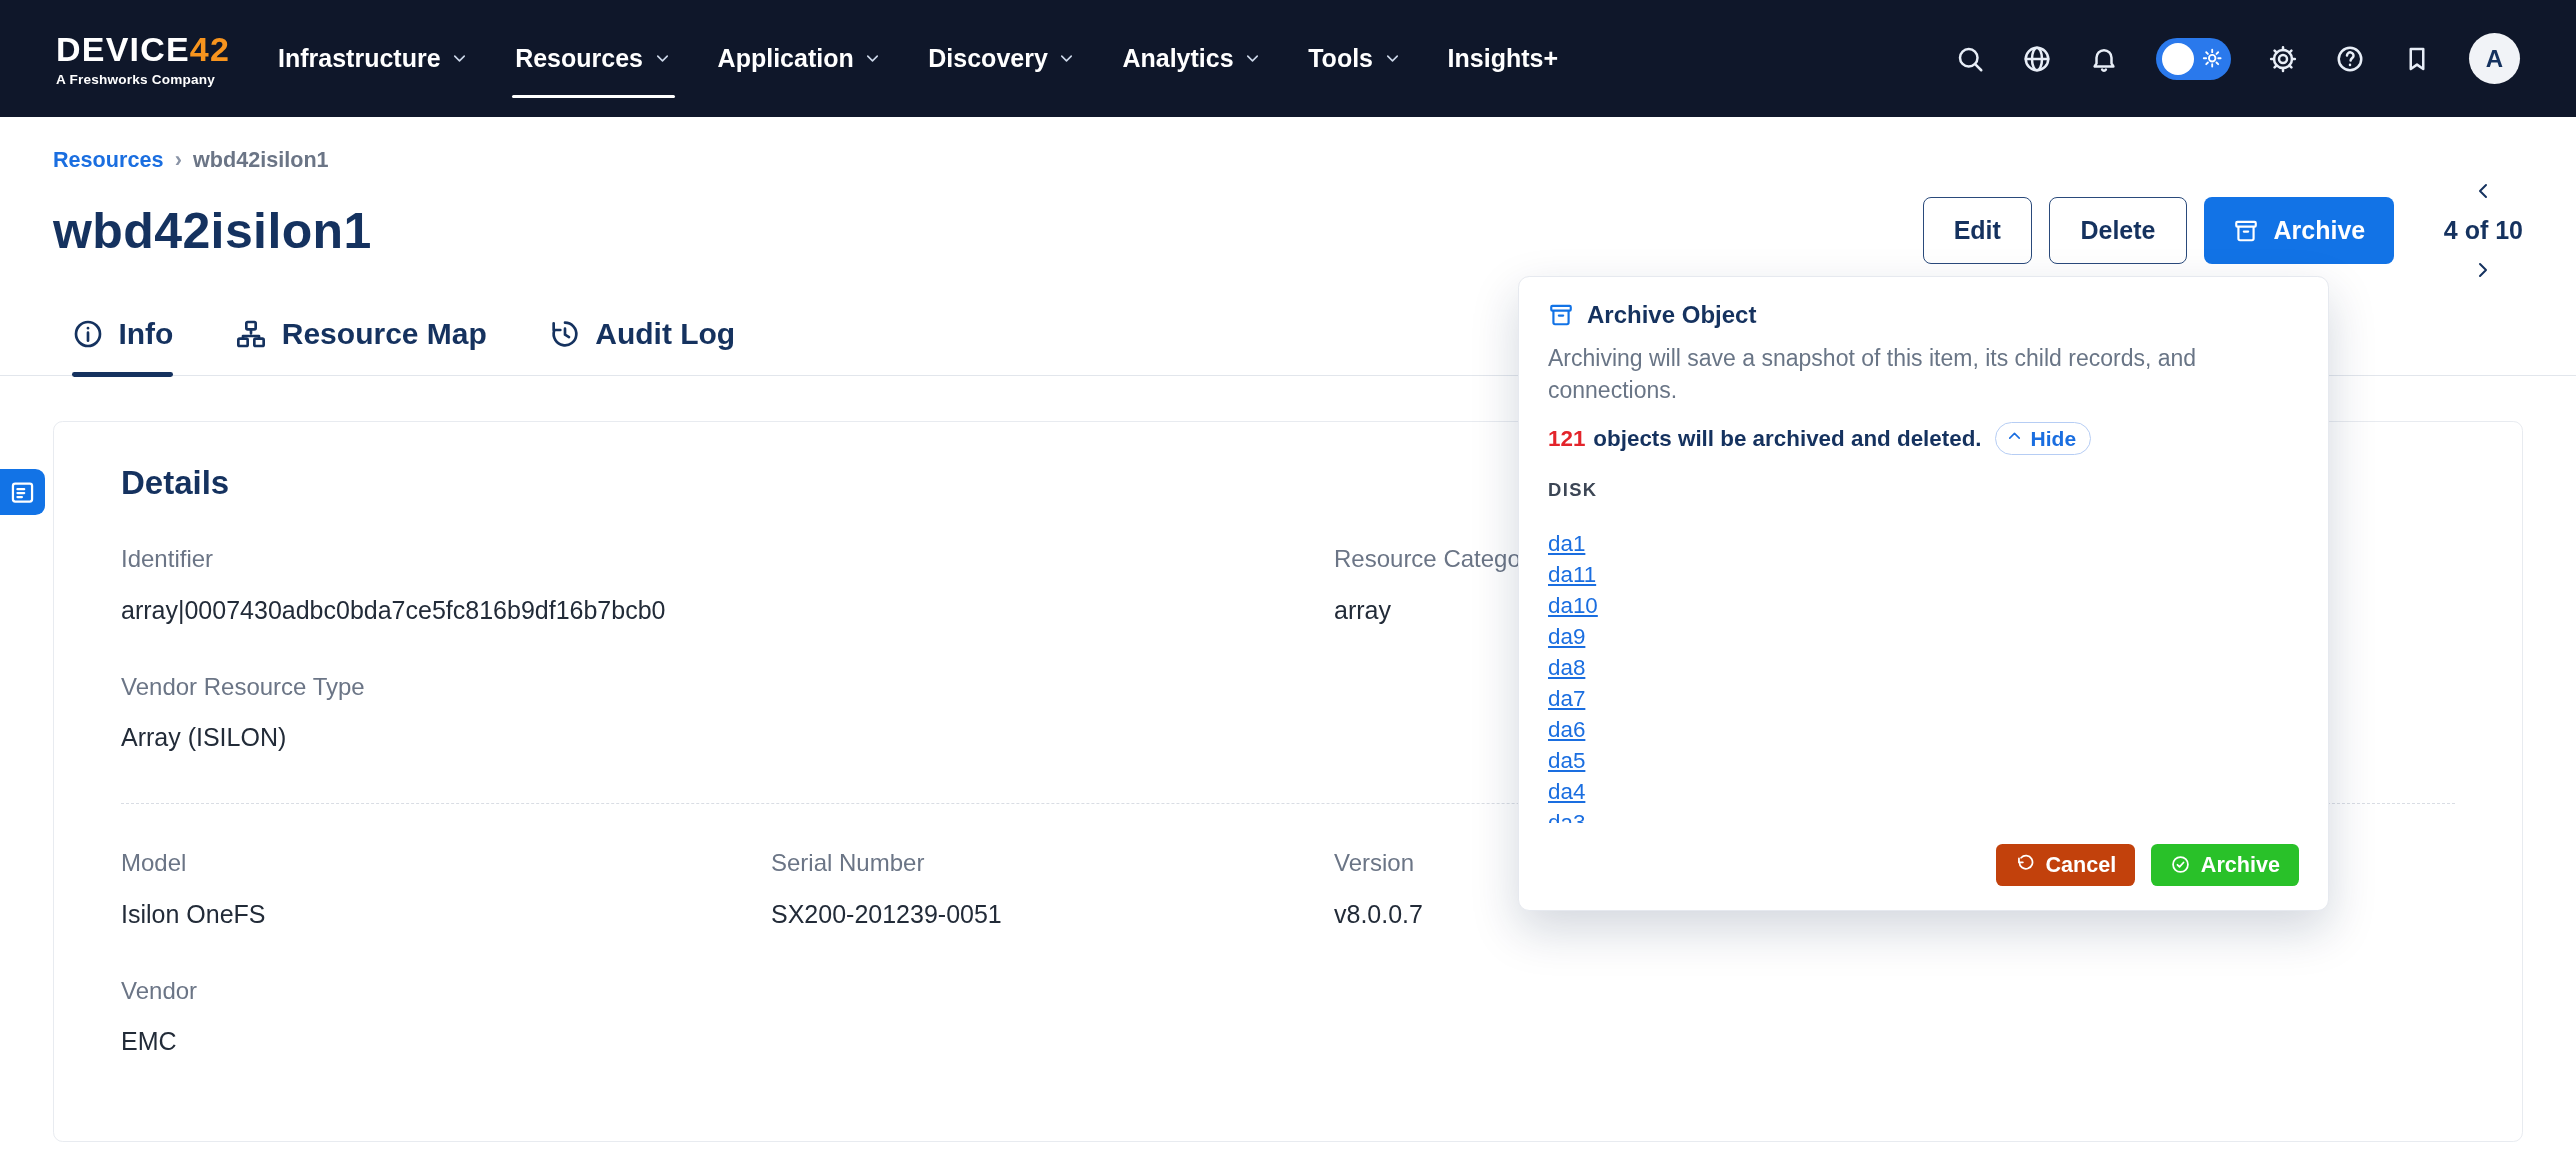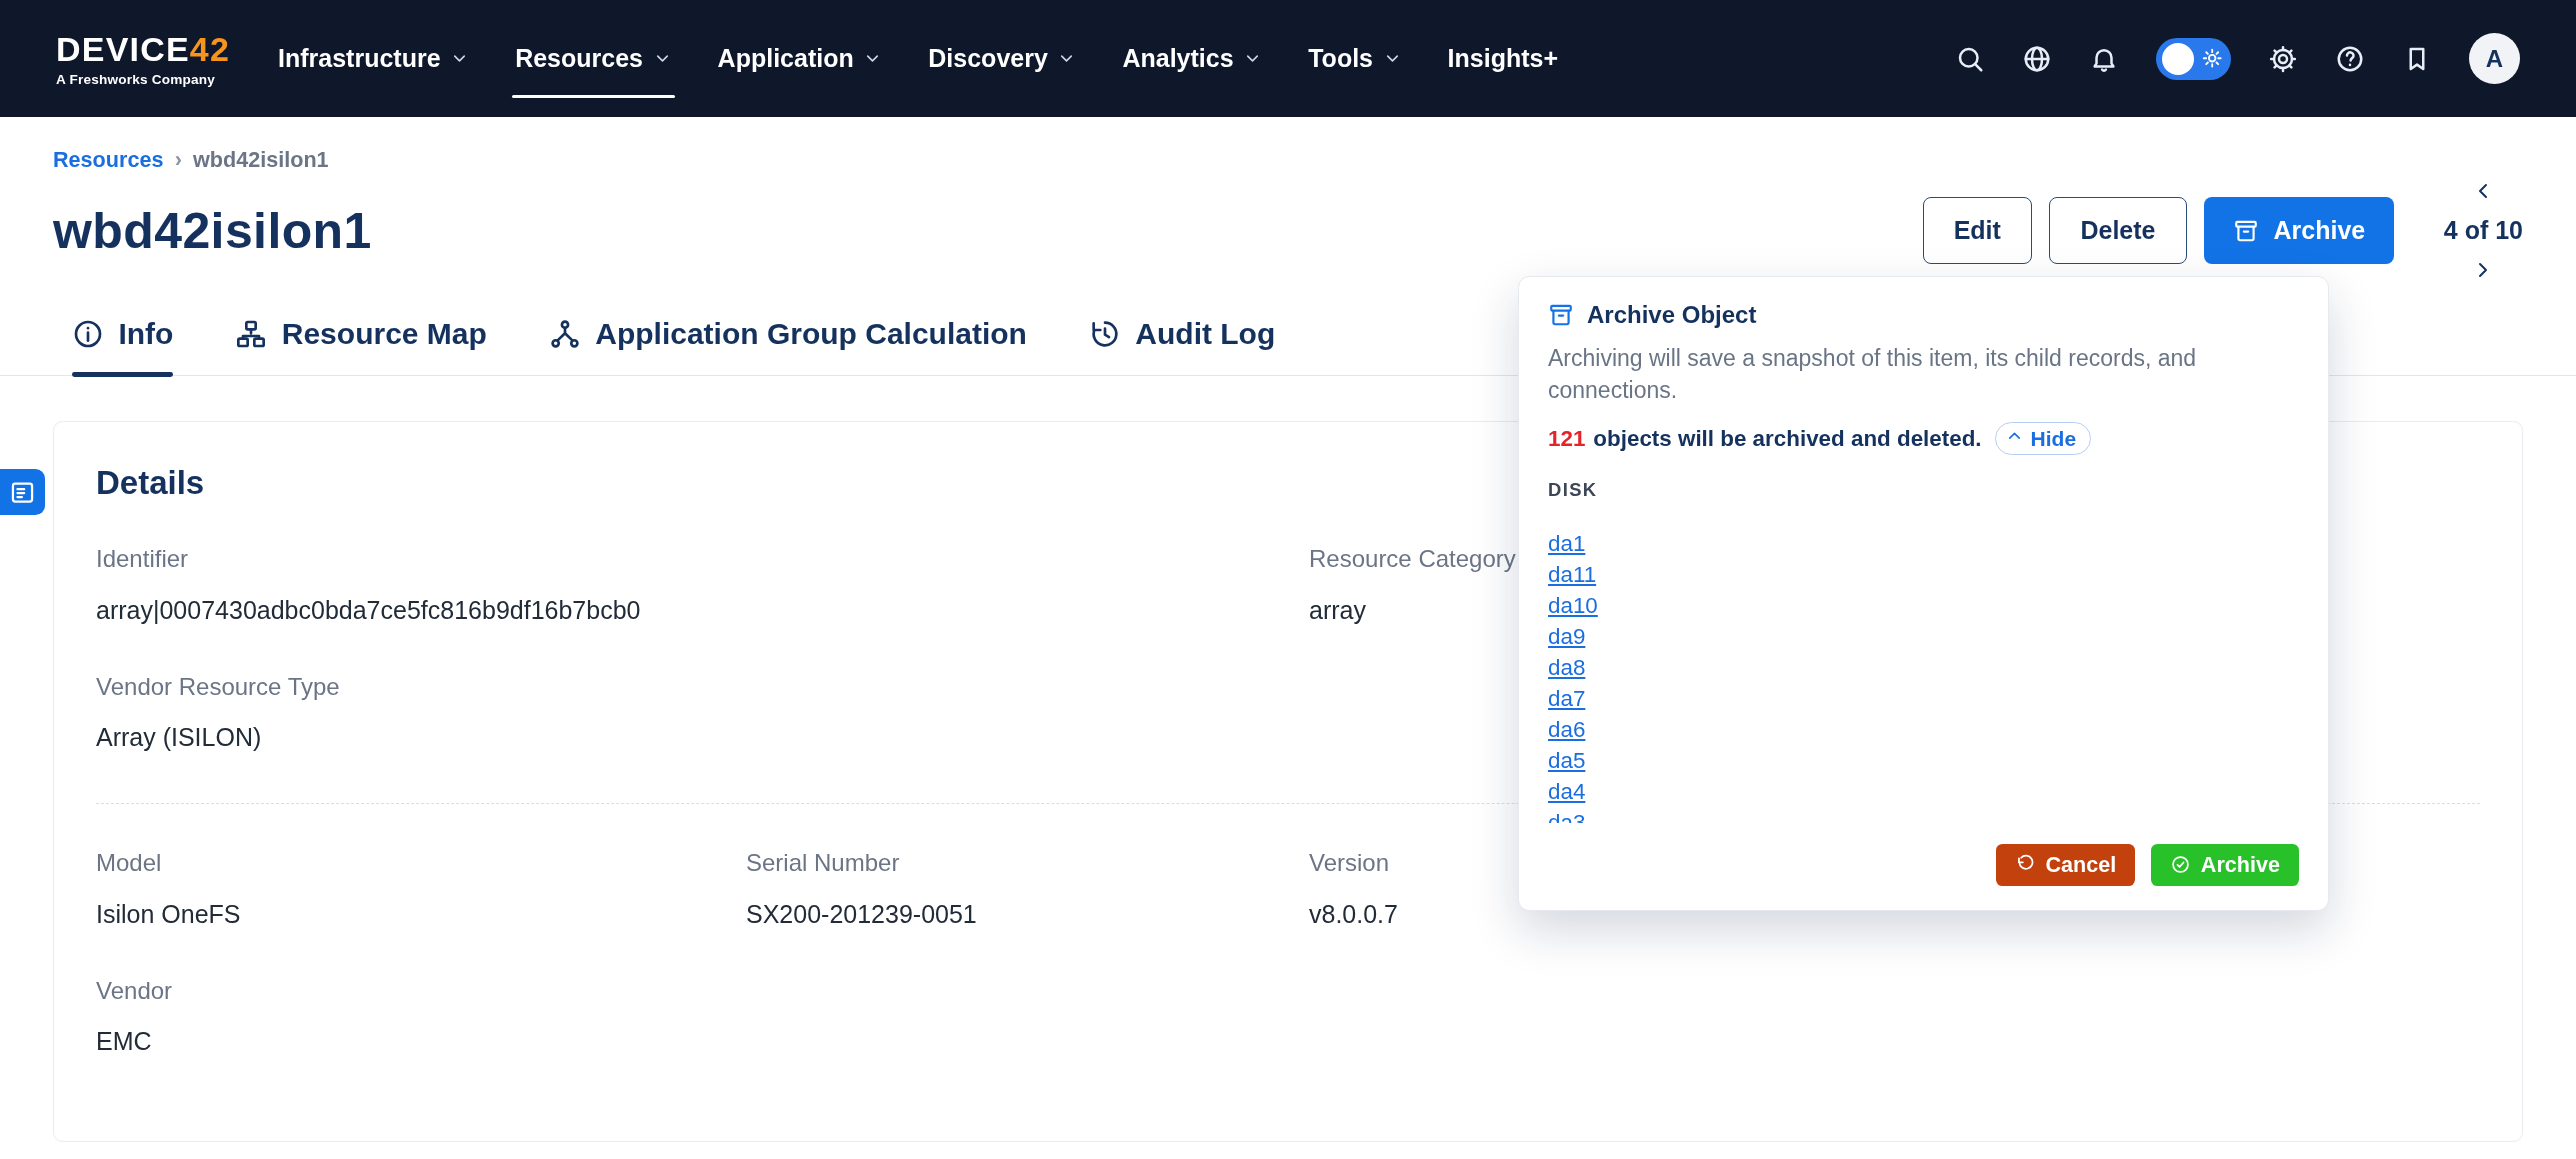--- a/index.html
+++ b/index.html
@@ -57,21 +57,21 @@
   .tab .ticon { width:32px; height:32px; color:#15325f; }
   .tab.active::after { content:""; position:absolute; left:0; right:0; bottom:-1.6px; height:4.8px; background:#15325f; border-radius:2.4px; }
 
   
   .side-tab { position:absolute; left:0; top:469px; width:45px; height:46px; background:#1273e6;
               border-radius:0 9.6px 9.6px 0; display:flex; align-items:center; justify-content:center; color:#fff;
               cursor:pointer; z-index:5; }
   .side-tab svg { width:27px; height:27px; }
 
   
-  .card { margin:45px 53px 0; border:1.6px solid #e8ebf0; border-radius:9.6px; padding:42px 42px; height:721px; }
+  .card { margin:45px 53px 0; border:1.6px solid #e8ebf0; border-radius:9.6px; padding:42px 67px; height:721px; }
   .details-title { font-size:33px; font-weight:800; color:#15325f; margin-bottom:43px; }
   .fgrid { display:grid; grid-template-columns:650px 563px 1fr; }
   .field { margin-bottom:48px; }
   .flabel { font-size:24px; color:#6b7586; margin-bottom:22.4px; font-weight:500; white-space:nowrap; }
   .fvalue { font-size:25px; color:#222b38; font-weight:500; }
   .span2 { grid-column:1 / 3; }
   .col3 { grid-column:3; }
   .dashed { grid-column:1 / -1; border-top:1.6px dashed #d9dde4; margin:3.2px 0 45px; }
 
   
@@ -237,29 +237,20 @@
     <svg class="icon ticon" viewBox="0 0 24 24">
         <rect x="8.5" y="3" width="7" height="5.5" rx="1"></rect>
         <rect x="2.5" y="15.5" width="7" height="5.5" rx="1"></rect>
         <rect x="14.5" y="15.5" width="7" height="5.5" rx="1"></rect>
         <path d="M12 8.5v3M6 15.5v-2h12v2"></path>
       </svg>
     <span>Resource Map</span>
   </div>
   <div class="tab">
     <svg class="icon ticon" viewBox="0 0 24 24">
-        <circle cx="12" cy="5" r="2.3"></circle>
-        <circle cx="5" cy="19" r="2.3"></circle>
-        <circle cx="19" cy="19" r="2.3"></circle>
-        <path d="M12 7.3v4.2M12 11.5l-5.5 5.3M12 11.5l5.5 5.3"></path>
-      </svg>
-    <span>Application Group Calculation</span>
-  </div>
-  <div class="tab">
-    <svg class="icon ticon" viewBox="0 0 24 24">
         <path d="M12 3.5a8.5 8.5 0 11-8.2 6.2"></path>
         <path d="M3.5 4v5h5"></path>
         <path d="M12 8v4.5l3 1.8"></path>
       </svg>
     <span>Audit Log</span>
   </div>
 </div>
 
 <div class="side-tab">
   <svg class="icon" viewBox="0 0 24 24">

